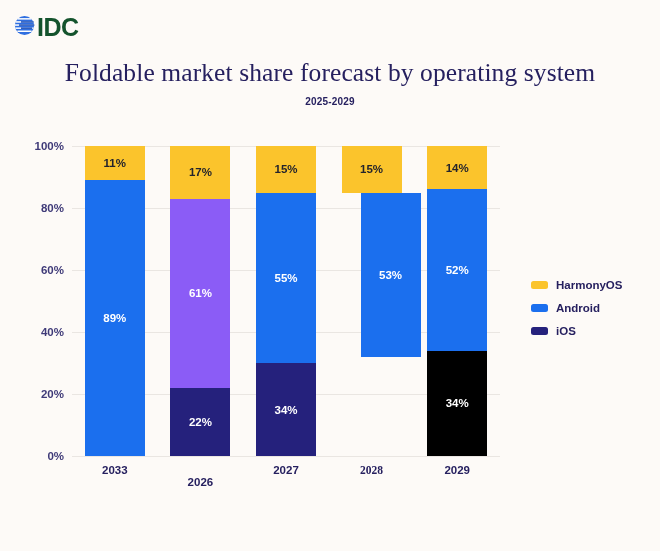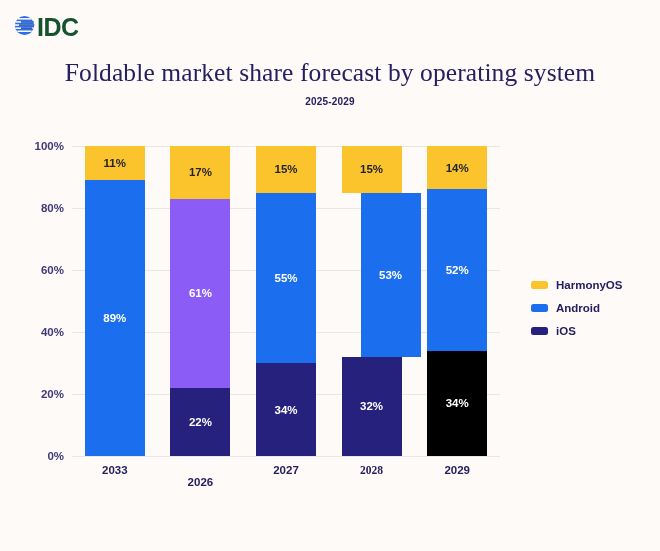--- a/index.html
+++ b/index.html
@@ -196,21 +196,20 @@
         <div class="seg seg-ios" style="height: 68.2px; bottom: 0px; background: rgb(37, 33, 124);">22%</div>
         <div class="seg seg-android" style="height: 189.1px; bottom: 68.2px; background: #8b5cf6;">61%</div>
         <div class="seg seg-harmonyos" style="height: 52.7px; bottom: 257.3px; background: rgb(251, 196, 44);">17%</div>
       </div>
       <div class="bar-group" style="left: 184px;">
         <div class="seg seg-ios" style="height: 93px; bottom: 0px; background: rgb(37, 33, 124);">34%</div>
         <div class="seg seg-android" style="height: 170.5px; bottom: 93px; background: rgb(27, 111, 238);">55%</div>
         <div class="seg seg-harmonyos" style="height: 46.5px; bottom: 263.5px; background: rgb(251, 196, 44);">15%</div>
       </div>
       <div class="bar-group" style="left: 269.6px;">
-        <div class="seg seg-ios" style="height: 99.2px; bottom: 0px; background: rgb(37, 33, 124);">32%</div>
         <div class="seg seg-android" style="height: 164.3px; bottom: 99.2px; background: rgb(27, 111, 238); margin-left: 19px;">53%</div>
         <div class="seg seg-harmonyos" style="height: 46.5px; bottom: 263.5px; background: rgb(251, 196, 44);">15%</div>
       </div>
       <div class="bar-group" style="left: 355.2px;">
         <div class="seg seg-ios" style="height: 105.4px; bottom: 0px; background: #000000;">34%</div>
         <div class="seg seg-android" style="height: 161.2px; bottom: 105.4px; background: rgb(27, 111, 238);">52%</div>
         <div class="seg seg-harmonyos" style="height: 43.4px; bottom: 266.6px; background: rgb(251, 196, 44);">14%</div>
       </div>
     </div>
 <div class="ytick" style="top: 456px;">0%</div>

